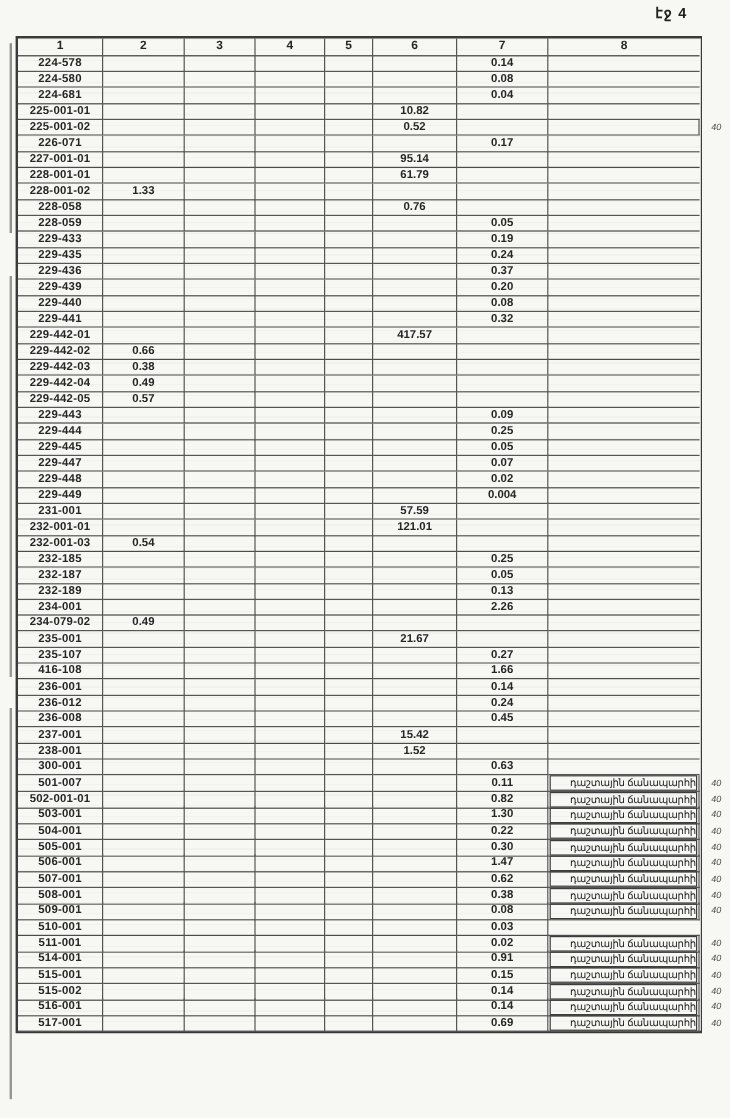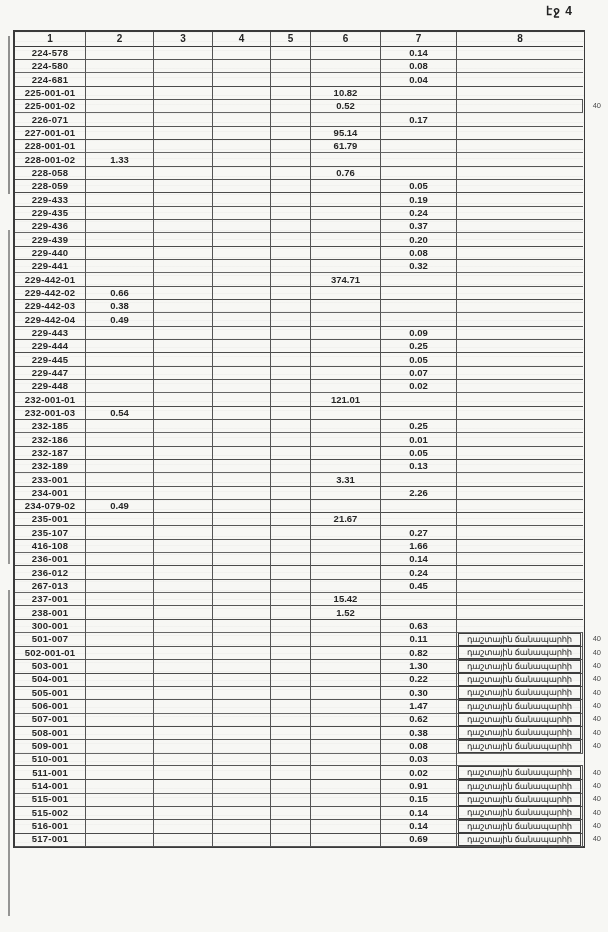--- a/index.html
+++ b/index.html
@@ -57,27 +57,28 @@
   .road-cell{padding:0;}
   .road-box{
     display:block;
     margin:0.5px 1px 0 1px;
     border:1px solid #3d3d3d;
     font-size:8.4px;
     line-height:11px;
     height:11px;
     letter-spacing:-0.2px;
     color:#202020;
-    text-align:center;
+    text-align:right;
     overflow:hidden;
   }
   .margin-note{
     position:absolute;
     right:-17px;top:2px;
     font-size:7.5px;color:#4b4b4b;
+    font-style:italic;
     line-height:9px;
   }
   
   .row:nth-child(3n) .cell{border-bottom-color:#666;}
   .row:nth-child(4n) .cell{border-bottom-color:#4a4a4a;}
   .row:nth-child(5n+2) .cell{border-bottom-style:solid;}
 </style>
 </head>
 <body>
 
@@ -265,21 +266,21 @@
         <div class="cell"></div>
         <div class="cell value-cell">0.32</div>
         <div class="cell"></div>
       </div>
       <div class="row">
         <div class="cell code-cell">229-442-01</div>
         <div class="cell"></div>
         <div class="cell"></div>
         <div class="cell"></div>
         <div class="cell"></div>
-        <div class="cell value-cell">374.71</div>
+        <div class="cell value-cell">417.57</div>
         <div class="cell"></div>
         <div class="cell"></div>
       </div>
       <div class="row">
         <div class="cell code-cell">229-442-02</div>
         <div class="cell value-cell">0.66</div>
         <div class="cell"></div>
         <div class="cell"></div>
         <div class="cell"></div>
         <div class="cell"></div>
@@ -300,20 +301,30 @@
         <div class="cell code-cell">229-442-04</div>
         <div class="cell value-cell">0.49</div>
         <div class="cell"></div>
         <div class="cell"></div>
         <div class="cell"></div>
         <div class="cell"></div>
         <div class="cell"></div>
         <div class="cell"></div>
       </div>
       <div class="row">
+        <div class="cell code-cell">229-442-05</div>
+        <div class="cell value-cell">0.57</div>
+        <div class="cell"></div>
+        <div class="cell"></div>
+        <div class="cell"></div>
+        <div class="cell"></div>
+        <div class="cell"></div>
+        <div class="cell"></div>
+      </div>
+      <div class="row">
         <div class="cell code-cell">229-443</div>
         <div class="cell"></div>
         <div class="cell"></div>
         <div class="cell"></div>
         <div class="cell"></div>
         <div class="cell"></div>
         <div class="cell value-cell">0.09</div>
         <div class="cell"></div>
       </div>
       <div class="row">
@@ -347,20 +358,40 @@
         <div class="cell"></div>
       </div>
       <div class="row">
         <div class="cell code-cell">229-448</div>
         <div class="cell"></div>
         <div class="cell"></div>
         <div class="cell"></div>
         <div class="cell"></div>
         <div class="cell"></div>
         <div class="cell value-cell">0.02</div>
+        <div class="cell"></div>
+      </div>
+      <div class="row">
+        <div class="cell code-cell">229-449</div>
+        <div class="cell"></div>
+        <div class="cell"></div>
+        <div class="cell"></div>
+        <div class="cell"></div>
+        <div class="cell"></div>
+        <div class="cell value-cell">0.004</div>
+        <div class="cell"></div>
+      </div>
+      <div class="row">
+        <div class="cell code-cell">231-001</div>
+        <div class="cell"></div>
+        <div class="cell"></div>
+        <div class="cell"></div>
+        <div class="cell"></div>
+        <div class="cell value-cell">57.59</div>
+        <div class="cell"></div>
         <div class="cell"></div>
       </div>
       <div class="row">
         <div class="cell code-cell">232-001-01</div>
         <div class="cell"></div>
         <div class="cell"></div>
         <div class="cell"></div>
         <div class="cell"></div>
         <div class="cell value-cell">121.01</div>
         <div class="cell"></div>
@@ -380,57 +411,37 @@
         <div class="cell code-cell">232-185</div>
         <div class="cell"></div>
         <div class="cell"></div>
         <div class="cell"></div>
         <div class="cell"></div>
         <div class="cell"></div>
         <div class="cell value-cell">0.25</div>
         <div class="cell"></div>
       </div>
       <div class="row">
-        <div class="cell code-cell">232-186</div>
-        <div class="cell"></div>
-        <div class="cell"></div>
-        <div class="cell"></div>
-        <div class="cell"></div>
-        <div class="cell"></div>
-        <div class="cell value-cell">0.01</div>
-        <div class="cell"></div>
-      </div>
-      <div class="row">
         <div class="cell code-cell">232-187</div>
         <div class="cell"></div>
         <div class="cell"></div>
         <div class="cell"></div>
         <div class="cell"></div>
         <div class="cell"></div>
         <div class="cell value-cell">0.05</div>
         <div class="cell"></div>
       </div>
       <div class="row">
         <div class="cell code-cell">232-189</div>
         <div class="cell"></div>
         <div class="cell"></div>
         <div class="cell"></div>
         <div class="cell"></div>
         <div class="cell"></div>
         <div class="cell value-cell">0.13</div>
-        <div class="cell"></div>
-      </div>
-      <div class="row">
-        <div class="cell code-cell">233-001</div>
-        <div class="cell"></div>
-        <div class="cell"></div>
-        <div class="cell"></div>
-        <div class="cell"></div>
-        <div class="cell value-cell">3.31</div>
-        <div class="cell"></div>
         <div class="cell"></div>
       </div>
       <div class="row">
         <div class="cell code-cell">234-001</div>
         <div class="cell"></div>
         <div class="cell"></div>
         <div class="cell"></div>
         <div class="cell"></div>
         <div class="cell"></div>
         <div class="cell value-cell">2.26</div>
@@ -490,21 +501,21 @@
         <div class="cell code-cell">236-012</div>
         <div class="cell"></div>
         <div class="cell"></div>
         <div class="cell"></div>
         <div class="cell"></div>
         <div class="cell"></div>
         <div class="cell value-cell">0.24</div>
         <div class="cell"></div>
       </div>
       <div class="row">
-        <div class="cell code-cell">267-013</div>
+        <div class="cell code-cell">236-008</div>
         <div class="cell"></div>
         <div class="cell"></div>
         <div class="cell"></div>
         <div class="cell"></div>
         <div class="cell"></div>
         <div class="cell value-cell">0.45</div>
         <div class="cell"></div>
       </div>
       <div class="row">
         <div class="cell code-cell">237-001</div>

